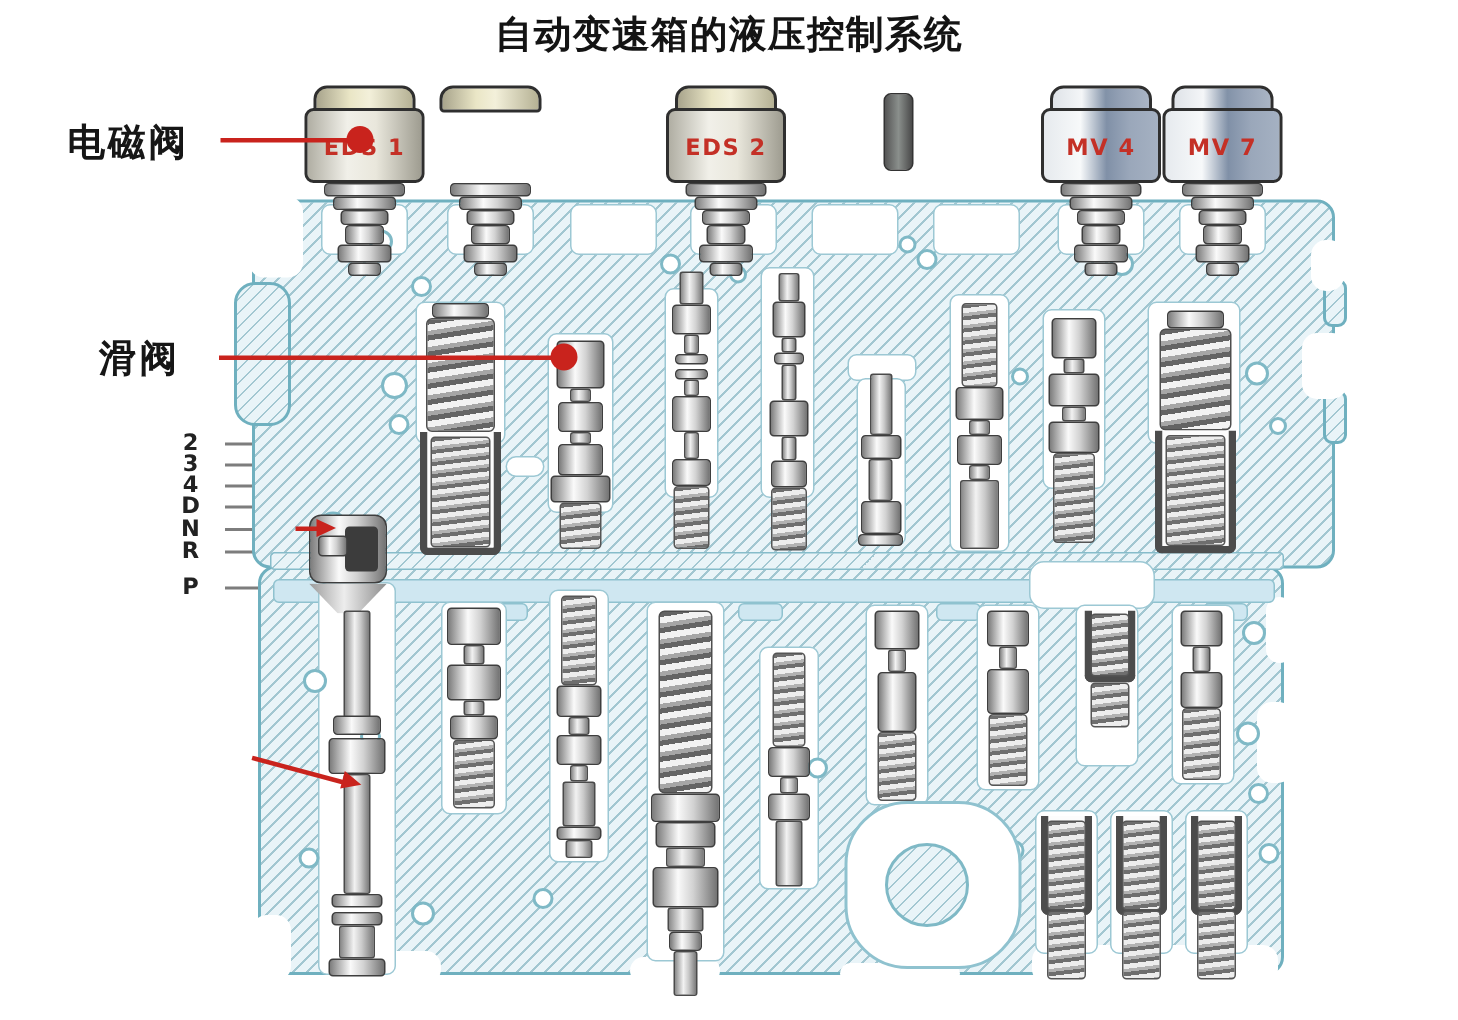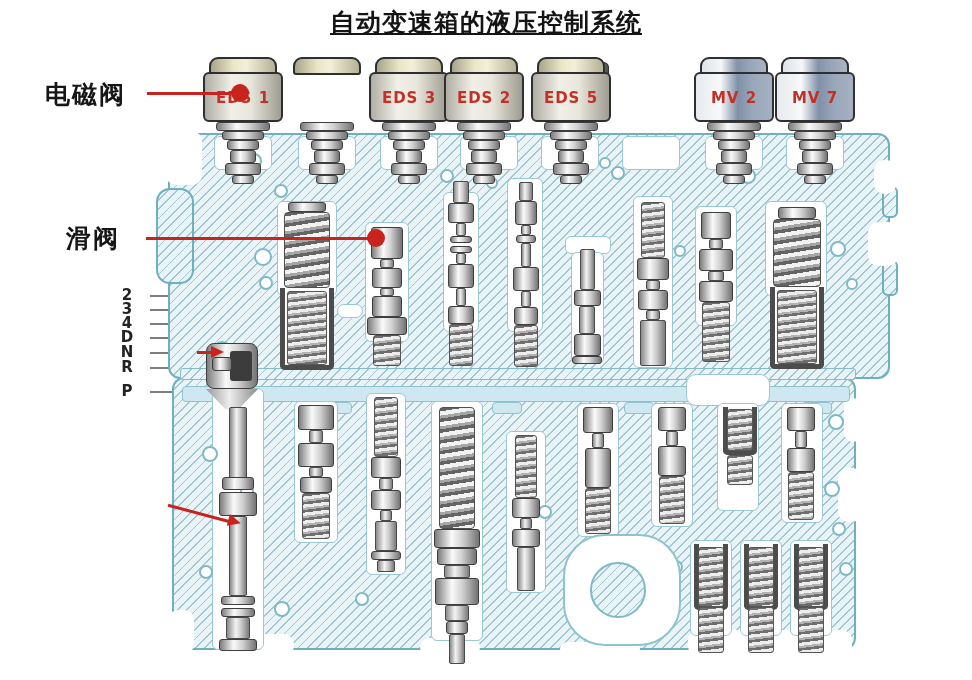--- a/index.html
+++ b/index.html
@@ -3,21 +3,21 @@
 <meta charset="utf-8">
 <style>
   html,body{margin:0;padding:0;background:#fff;}
   #canvas{position:relative;width:972px;height:680px;background:#fff;overflow:hidden;
           font-family:"DejaVu Sans","Liberation Sans",sans-serif;}
   #canvas *{box-sizing:border-box;}
   i,b,u,s{display:block;position:absolute;font-style:normal;text-decoration:none;}
   .abs{position:absolute;}
 
   
-  .title{width:100%;top:6px;text-align:center;font-size:25px;font-weight:bold;color:#141414;letter-spacing:1px;text-decoration:underline;}
+  .title{width:100%;top:6px;text-align:center;font-size:25px;font-weight:bold;color:#141414;letter-spacing:1px;}
   .cn{font-size:25px;font-weight:bold;color:#161616;letter-spacing:2px;}
 
   
   .hatch{background-color:#e9f4f8;
          background-image:repeating-linear-gradient(135deg,rgba(104,162,177,.55) 0 1.4px,transparent 1.4px 6.6px);}
   .body-block{border:2px solid #6fb0bf;border-radius:12px;}
   .bite{background:#fff;border-radius:10px;}
   .hole{background:#fff;border:2px solid #7fb9c6;border-radius:50%;}
   .slot{background:#fff;border:1.5px solid #9cc8d4;border-radius:6px;}
   .chan{background:#cfe7f1;border:1.5px solid #8fc2cf;border-radius:4px;}
@@ -156,39 +156,29 @@
   
   <div class="cap eds" style="left:203px;">
     <i class="cap-top"></i>
     <i class="cap-body">EDS 1</i>
     <span class="stem"><i class="d s1"></i><i class="d s2"></i><i class="d s3"></i><i class="d s4"></i><i class="d s5"></i><i class="d s6"></i></span>
   </div>
   <div class="cap eds" style="left:287px;">
     <i class="cap-top"></i>
     <span class="stem"><i class="d s1"></i><i class="d s2"></i><i class="d s3"></i><i class="d s4"></i><i class="d s5"></i><i class="d s6"></i></span>
   </div>
-  <div class="cap eds" style="left:369px;">
-    <i class="cap-top"></i>
-    <i class="cap-body">EDS 3</i>
-    <span class="stem"><i class="d s1"></i><i class="d s2"></i><i class="d s3"></i><i class="d s4"></i><i class="d s5"></i><i class="d s6"></i></span>
-  </div>
   <div class="cap eds" style="left:444px;">
     <i class="cap-top"></i>
     <i class="cap-body">EDS 2</i>
-    <span class="stem"><i class="d s1"></i><i class="d s2"></i><i class="d s3"></i><i class="d s4"></i><i class="d s5"></i><i class="d s6"></i></span>
-  </div>
-  <div class="cap eds" style="left:531px;">
-    <i class="cap-top"></i>
-    <i class="cap-body">EDS 5</i>
     <span class="stem"><i class="d s1"></i><i class="d s2"></i><i class="d s3"></i><i class="d s4"></i><i class="d s5"></i><i class="d s6"></i></span>
   </div>
   <i class="z3" style="left:589px;top:62px;width:20px;height:52px;background:linear-gradient(90deg,#555,#8a8f8c,#4a4a4a);border-radius:5px;border:1px solid #333;"></i>
   <div class="cap mv" style="left:694px;">
     <i class="cap-top"></i>
-    <i class="cap-body">MV 2</i>
+    <i class="cap-body">MV 4</i>
     <span class="stem"><i class="d s1"></i><i class="d s2"></i><i class="d s3"></i><i class="d s4"></i><i class="d s5"></i><i class="d s6"></i></span>
   </div>
   <div class="cap mv" style="left:775px;">
     <i class="cap-top"></i>
     <i class="cap-body">MV 7</i>
     <span class="stem"><i class="d s1"></i><i class="d s2"></i><i class="d s3"></i><i class="d s4"></i><i class="d s5"></i><i class="d s6"></i></span>
   </div>
 
   
   <span>

